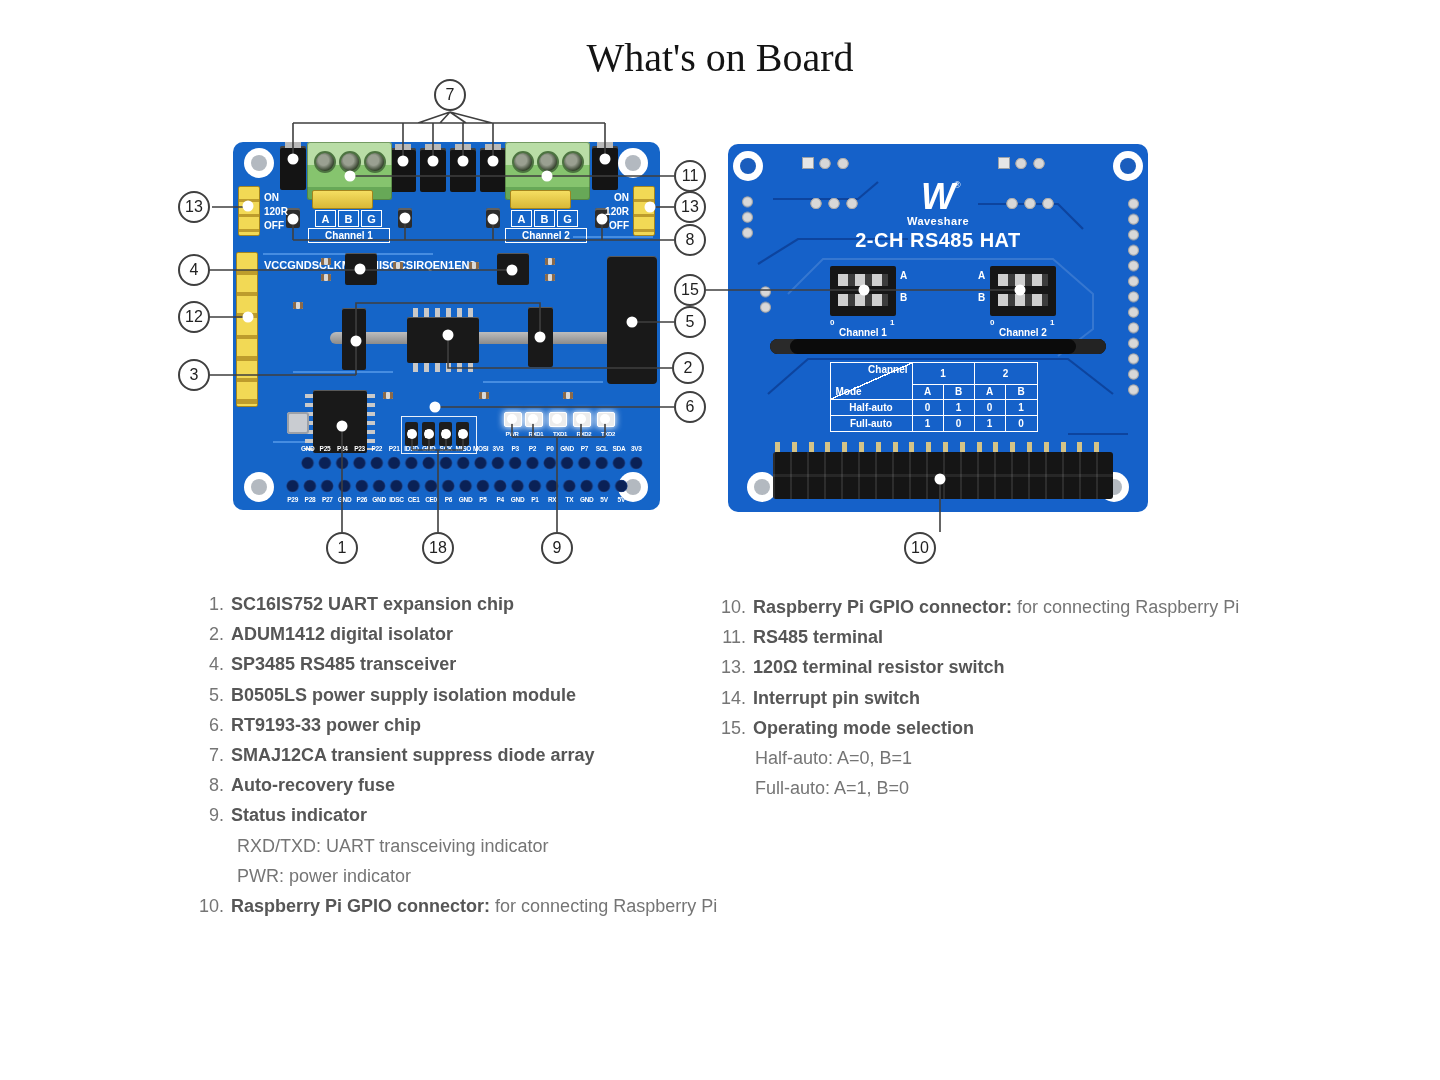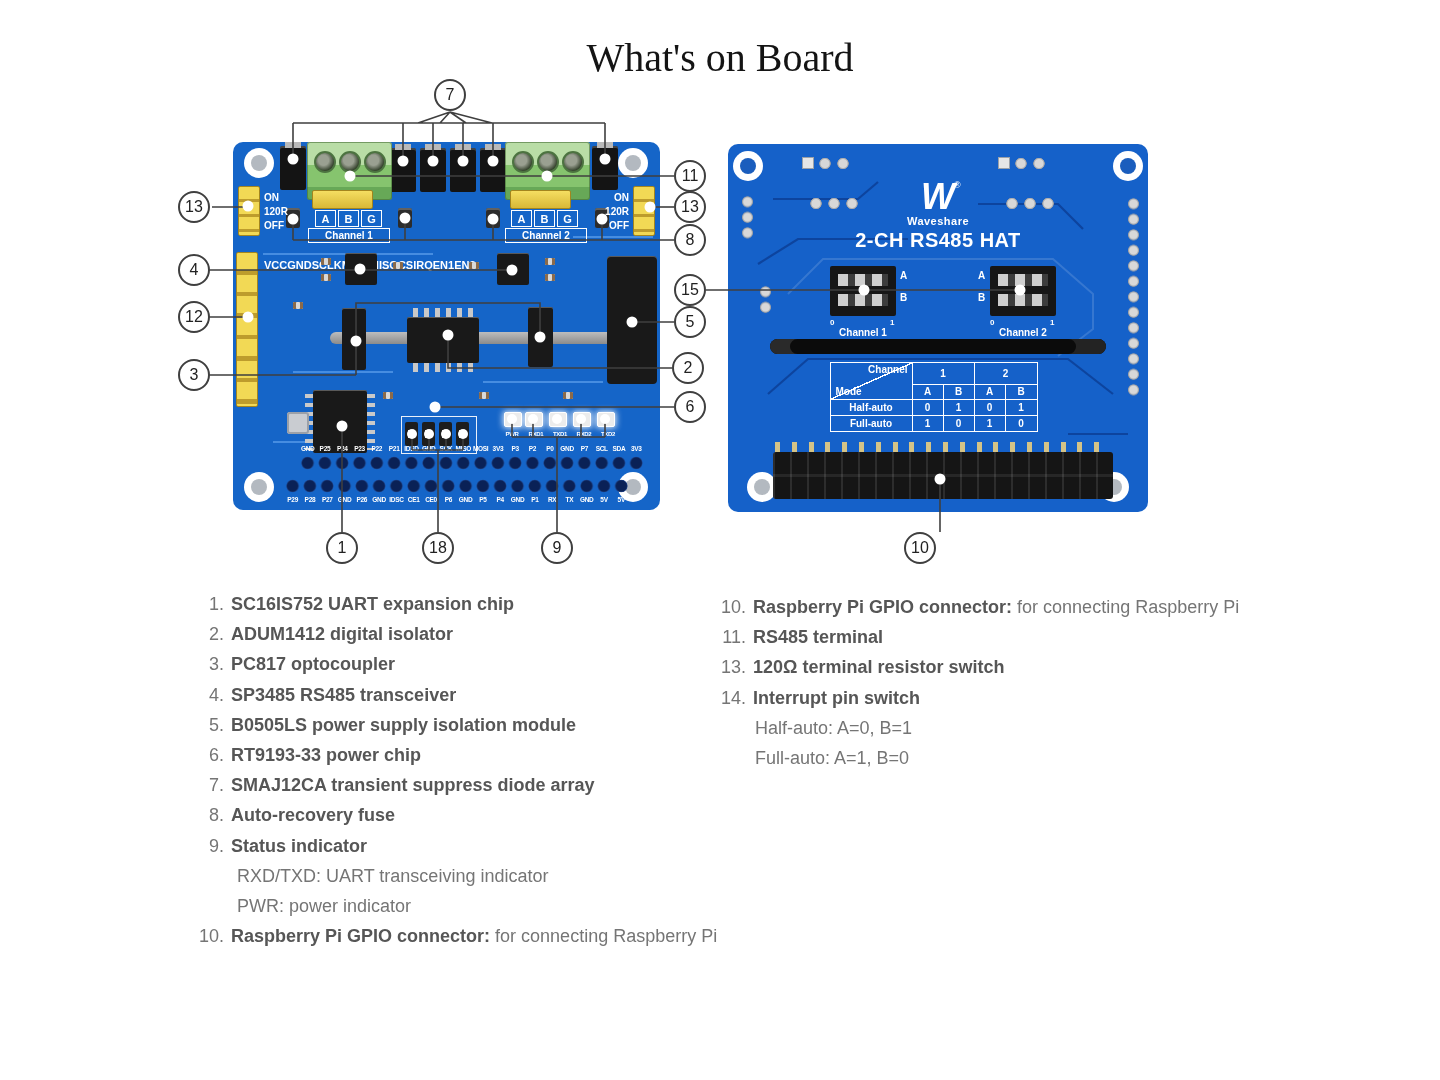--- a/index.html
+++ b/index.html
@@ -472,33 +472,33 @@
   <div class="callout" style="left:690px;top:240px">8</div>
   <div class="callout" style="left:690px;top:290px">15</div>
   <div class="callout" style="left:690px;top:322px">5</div>
   <div class="callout" style="left:688px;top:368px">2</div>
   <div class="callout" style="left:690px;top:407px">6</div>
   <div class="callout" style="left:920px;top:548px">10</div>
 
   <div class="legend lg-left" style="left:196px;top:594px">
       <div class="legend-line"><span class="num">1.</span><span class="b">SC16IS752 UART expansion chip</span></div>
       <div class="legend-line"><span class="num">2.</span><span class="b">ADUM1412 digital isolator</span></div>
-      <div class="legend-line"><span class="num">3.</span><span class="b">PC817 optocoupler</span></div>
       <div class="legend-line"><span class="num">4.</span><span class="b">SP3485 RS485 transceiver</span></div>
       <div class="legend-line"><span class="num">5.</span><span class="b">B0505LS power supply isolation module</span></div>
       <div class="legend-line"><span class="num">6.</span><span class="b">RT9193-33 power chip</span></div>
       <div class="legend-line"><span class="num">7.</span><span class="b">SMAJ12CA transient suppress diode array</span></div>
       <div class="legend-line"><span class="num">8.</span><span class="b">Auto-recovery fuse</span></div>
       <div class="legend-line"><span class="num">9.</span><span class="b">Status indicator</span></div>
       <div class="legend-sub">RXD/TXD: UART transceiving indicator</div>
       <div class="legend-sub">PWR: power indicator</div>
       <div class="legend-line"><span class="num">10.</span><span class="b">Raspberry Pi GPIO connector:</span><span class="r"> for connecting Raspberry Pi</span></div>
     </div>
   <div class="legend lg-right" style="left:714px;top:597px">
       <div class="legend-line"><span class="num">10.</span><span class="b">Raspberry Pi GPIO connector:</span><span class="r"> for connecting Raspberry Pi</span></div>
       <div class="legend-line"><span class="num">11.</span><span class="b">RS485 terminal</span></div>
       <div class="legend-line"><span class="num">13.</span><span class="b">120Ω terminal resistor switch</span></div>
       <div class="legend-line"><span class="num">14.</span><span class="b">Interrupt pin switch</span></div>
+      <div class="legend-line"><span class="num">15.</span><span class="b">Operating mode selection</span></div>
       <div class="legend-sub">Half-auto: A=0, B=1</div>
       <div class="legend-sub">Full-auto: A=1, B=0</div>
     </div>
 
 </div>
 
 </body></html>

